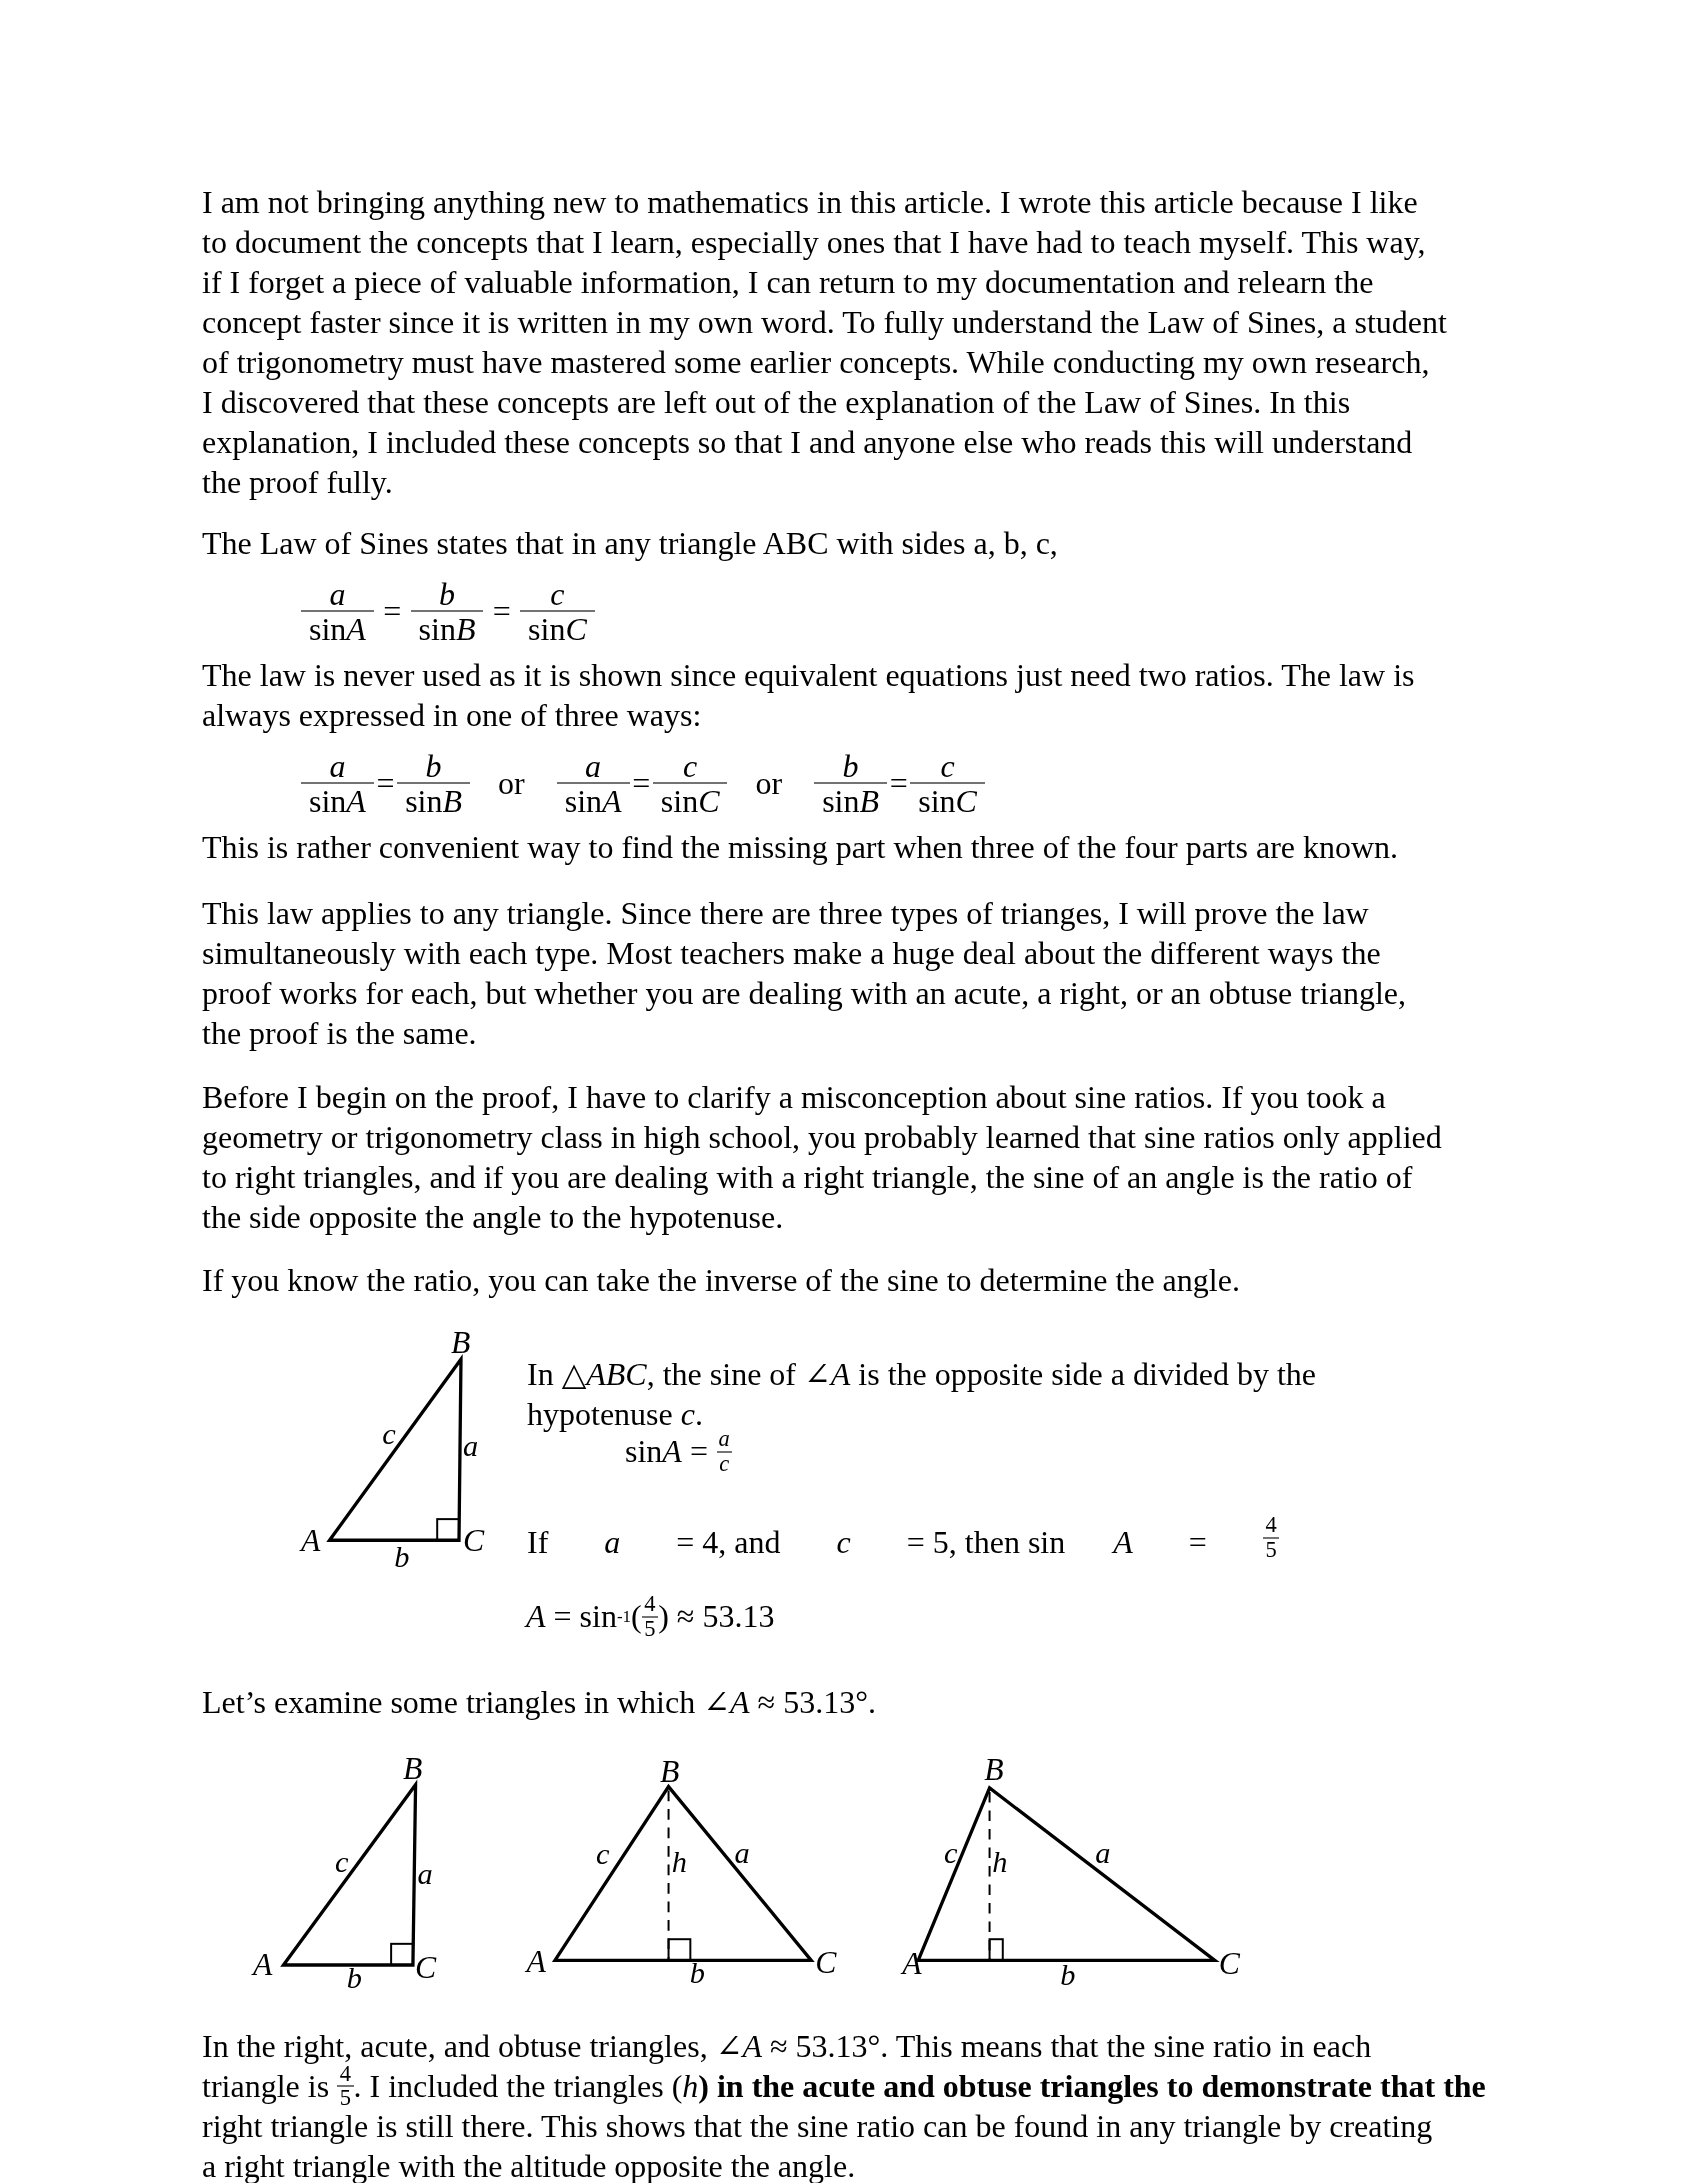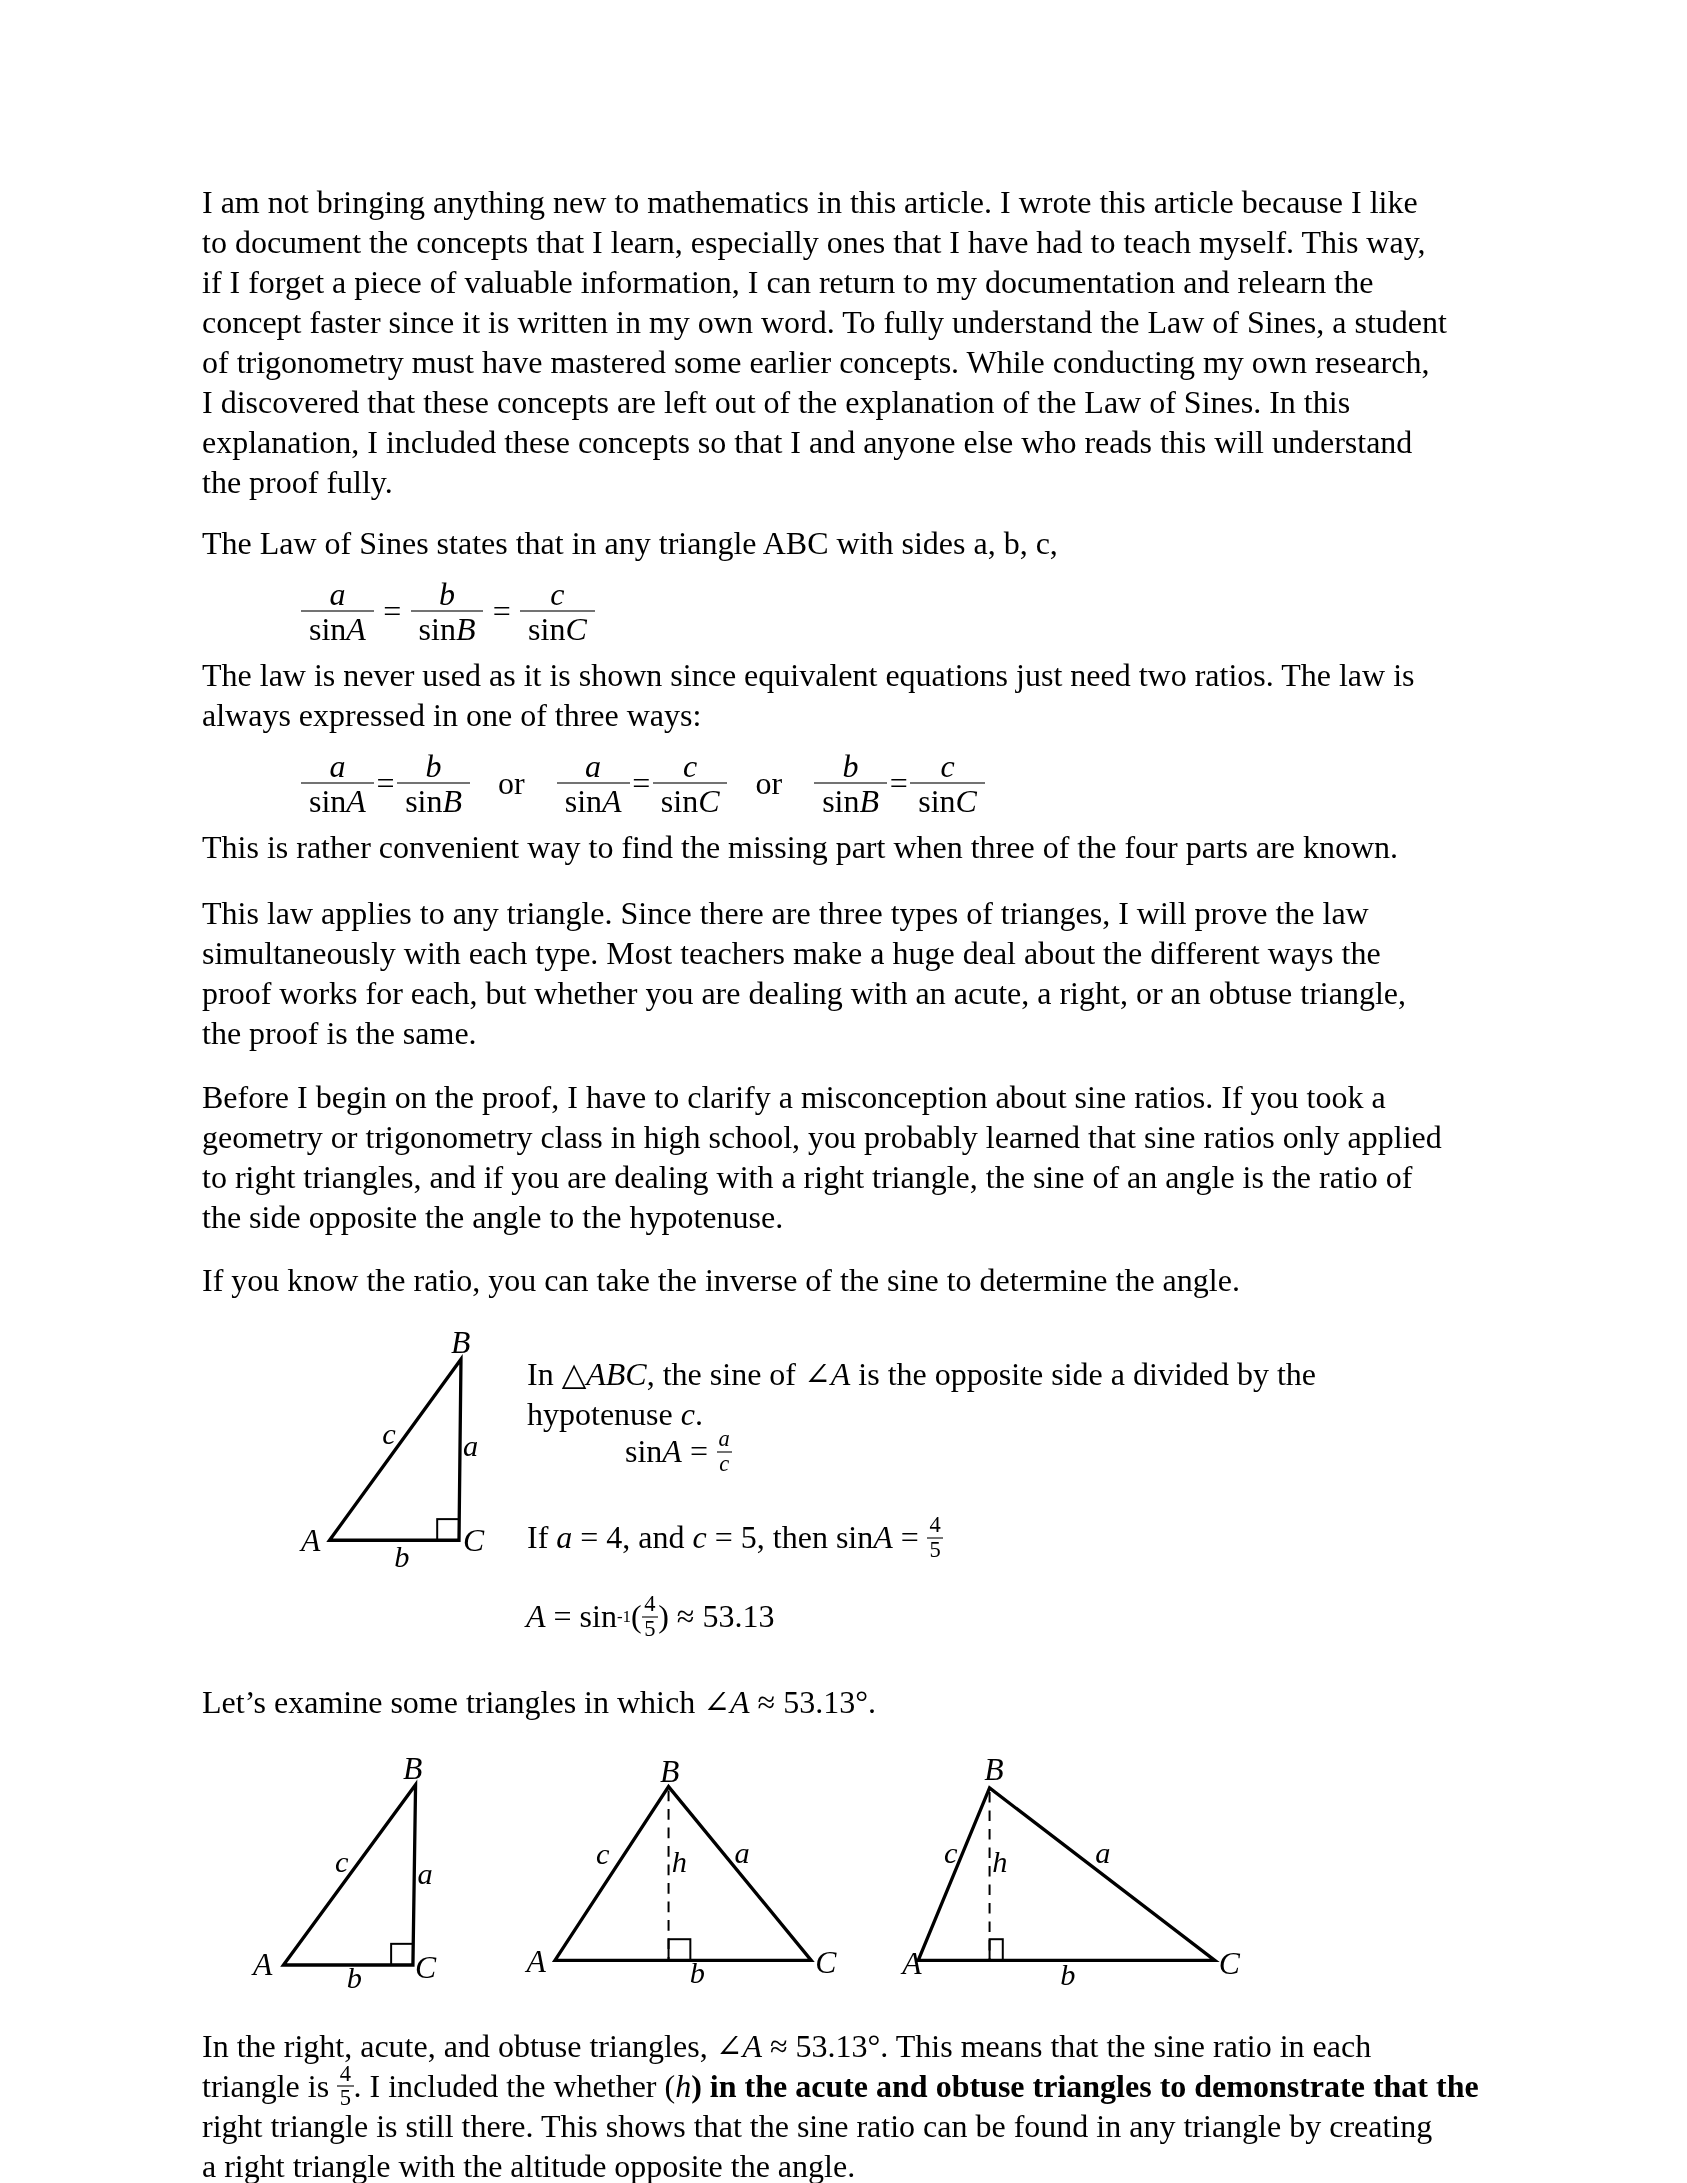--- a/index.html
+++ b/index.html
@@ -148,21 +148,21 @@
 <div class="abs" style="left:625px; top:1428px; font-size:32px; display:flex; align-items:center; white-space:nowrap;">
   <span>sin</span>
     <span class="i">A</span>
     <span style="white-space:pre;"> = </span>
   <span class="frac small-frac">
     <span class="num i">a</span>
     <span class="den i">c</span>
   </span>
 </div>
 
-<div class="abs" style="left:527px; top:1514px; font-size:32px; display:flex; align-items:center; white-space:pre;">
+<div class="abs" style="left:527px; top:1514px; font-size:32px; display:flex; align-items:flex-end; white-space:pre;gap:48px;">
   <span>If </span><span class="i">a</span><span> = 4, and </span><span class="i">c</span><span> = 5, then sin</span><span class="i">A</span><span> = </span>
   <span class="frac small-frac">
     <span class="num">4</span>
     <span class="den">5</span>
   </span>
 </div>
 
 <div class="abs" style="left:526px; top:1593px; font-size:32px; display:flex; align-items:center; white-space:pre;">
   <span class="i">A</span><span> = sin</span><span class="sup">-1</span><span>(</span>
   <span class="frac small-frac">
@@ -216,20 +216,20 @@
 </svg>
 
 <div class="para" style="top:2026px;">
   <span class="ln"><span>In the right, acute, and obtuse triangles, </span><span>∠</span><span class="i">A</span><span> ≈ 53.13°. This means that the sine ratio in each</span></span>
   <span class="ln" style="display:flex; align-items:center; height:40px;">
       <span style="white-space:pre;">triangle is </span>
       <span class="frac small-frac">
         <span class="num">4</span>
         <span class="den">5</span>
       </span>
-      <span style="white-space:pre;">. I included the whether (</span>
+      <span style="white-space:pre;">. I included the triangles (</span>
       <span class="i">h</span>
       <span style="white-space:pre;font-weight:bold;">) in the acute and obtuse triangles to demonstrate that the</span>
     </span>
   <span class="ln">right triangle is still there. This shows that the sine ratio can be found in any triangle by creating</span>
   <span class="ln">a right triangle with the altitude opposite the angle.</span>
 </div>
 
 
 </body></html>

